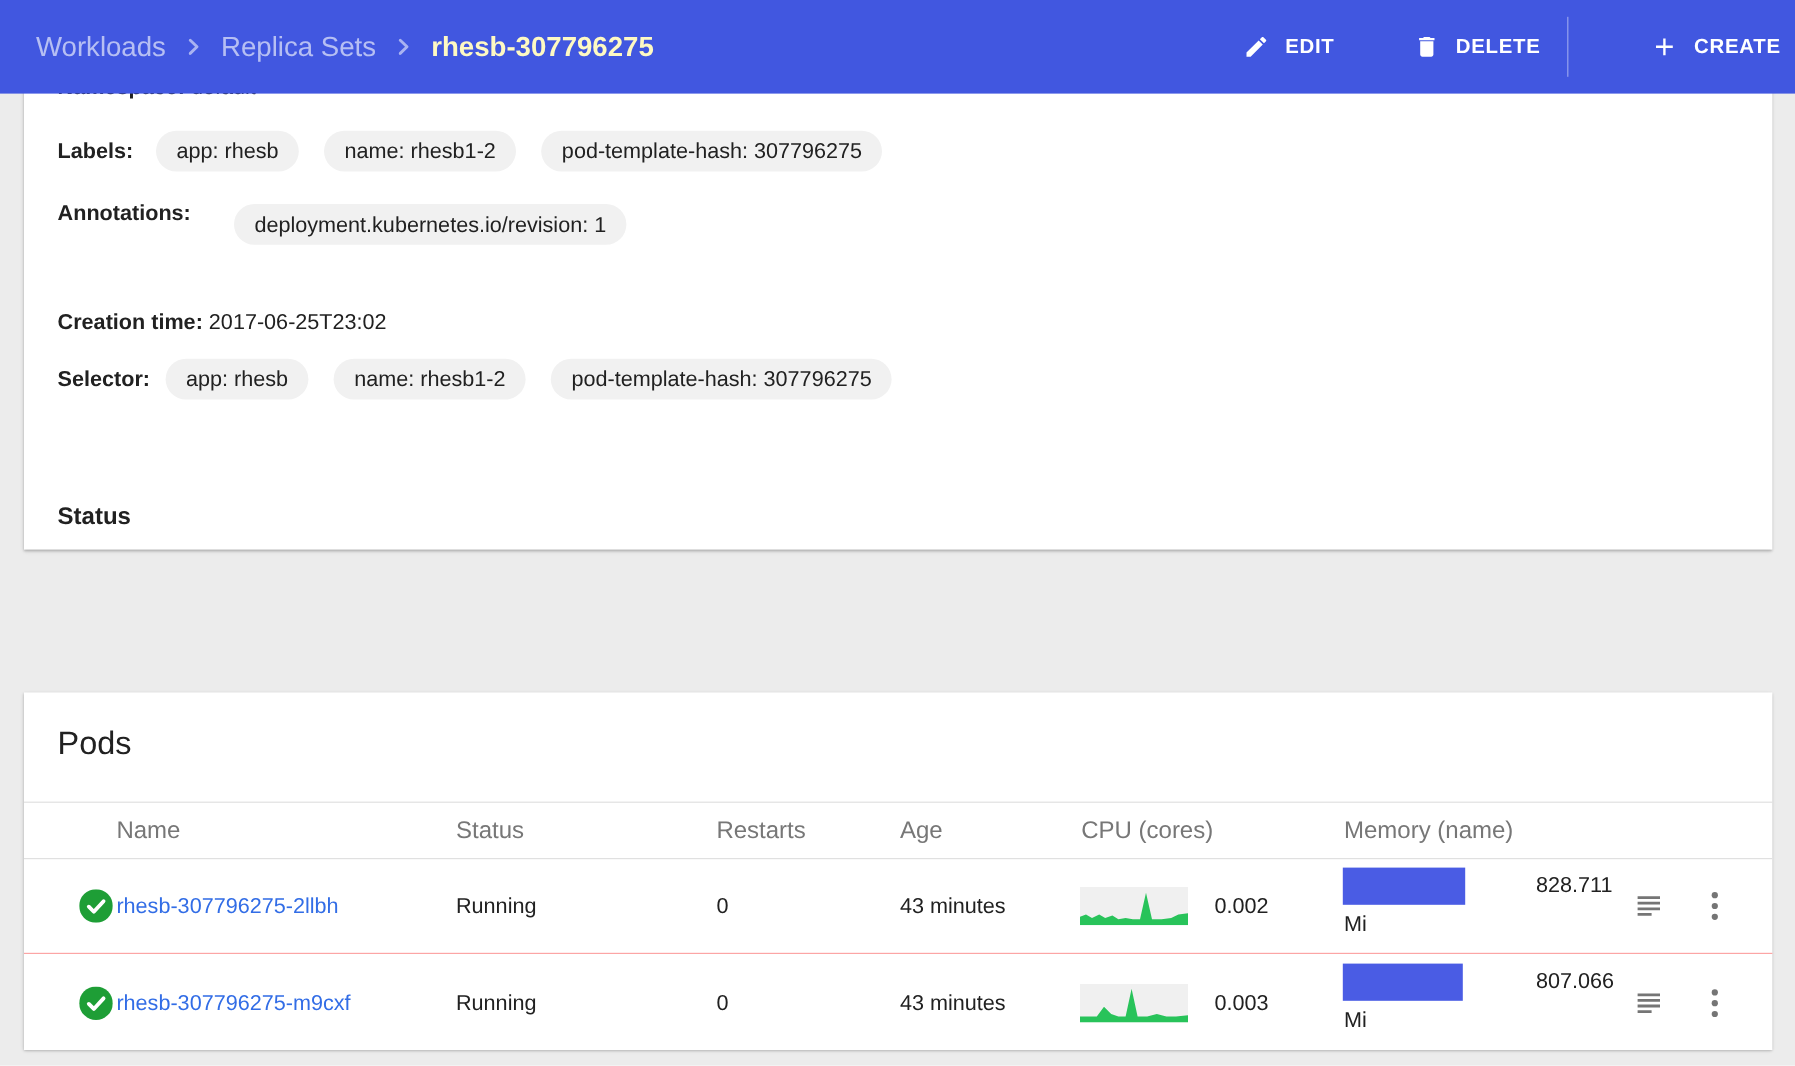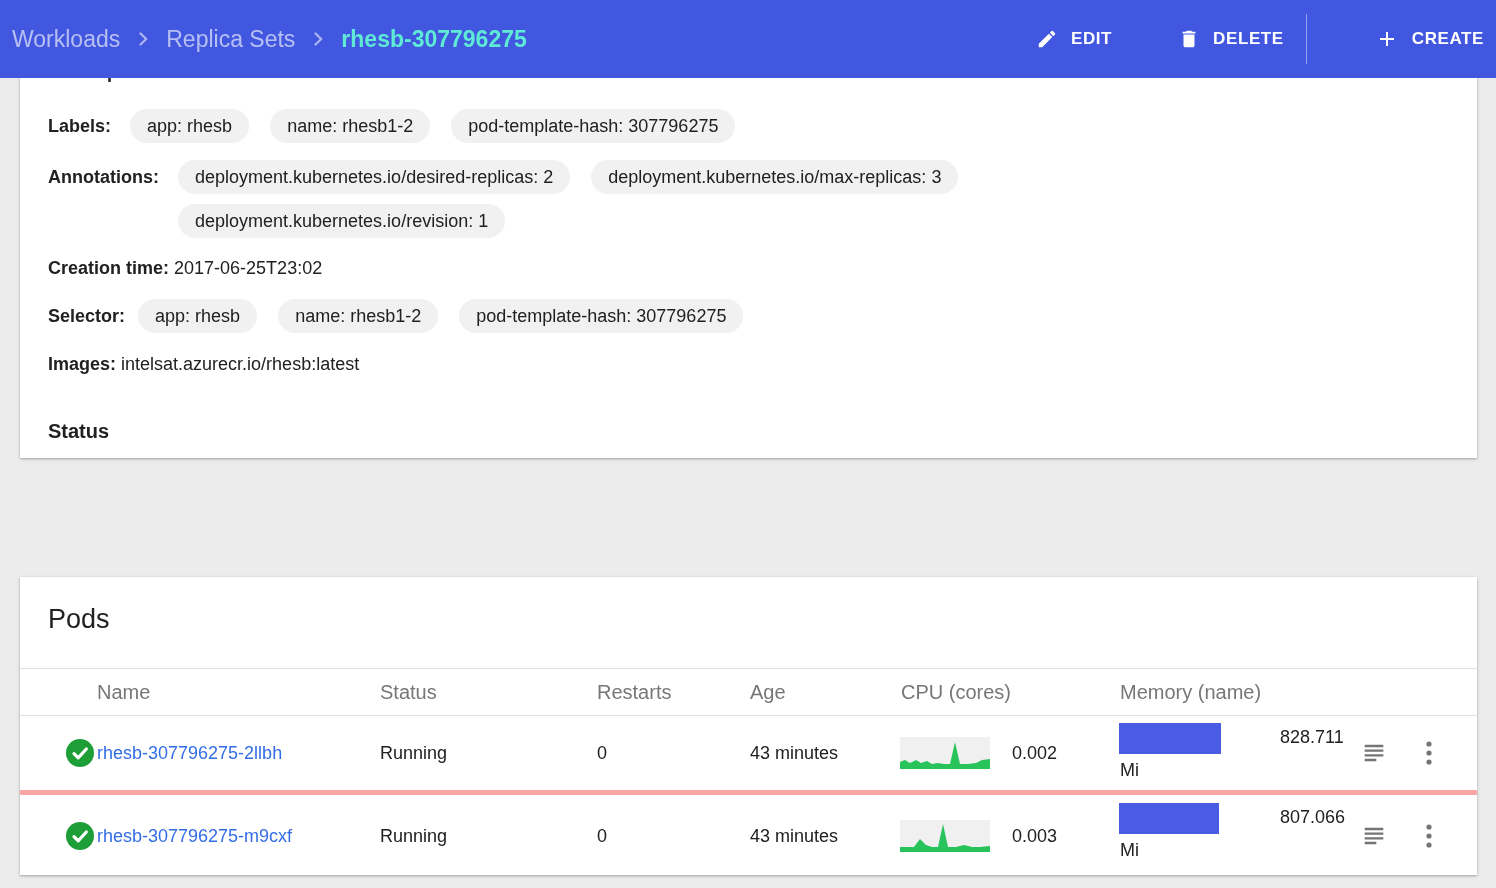--- a/index.html
+++ b/index.html
@@ -25,30 +25,30 @@
     width: 1496px; height: 78px;
     background: #4157e0;
     z-index: 10;
     display: flex;
     align-items: center;
     justify-content: space-between;
   }
   .breadcrumb {
     display: flex;
     align-items: center;
-    padding-left: 12px;
+    padding-left: 30px;
     font-size: 23px;
   }
   .breadcrumb a {
     color: rgba(255,255,255,0.62);
     text-decoration: none;
     cursor: pointer;
   }
   .breadcrumb .crumb-sep { margin: 0 12px; display: flex; align-items: center; }
-  .breadcrumb .current { color: #5eead4; font-weight: bold; }
+  .breadcrumb .current { color: #fef9c3; font-weight: bold; }
   .appbar-actions {
     display: flex;
     align-items: center;
     padding-right: 12px;
   }
   .abtn {
     background: none;
     border: none;
     color: #ffffff;
     font-family: inherit;
@@ -117,21 +117,21 @@
     white-space: nowrap;
   }
   .th-name    { left: 77px; }
   .th-status  { left: 360px; }
   .th-restarts{ left: 577px; }
   .th-age     { left: 730px; }
   .th-cpu     { left: 881px; }
   .th-memory  { left: 1100px; }
 
   .prow { position: absolute; left: 0; width: 100%; height: 79px; }
-  .prow-1 { top: 139px; border-bottom: 5px solid #fca5a5; }
+  .prow-1 { top: 139px; border-bottom: 1px solid #fca5a5; }
   .prow-2 { top: 219px; }
   .vcell {
     position: absolute;
     top: 50%;
     transform: translateY(-50%);
     font-size: 18px;
     white-space: nowrap;
   }
   .c-icon   { left: 46px; width: 28px; height: 28px; }
   .c-name   { left: 77px; }
@@ -165,48 +165,40 @@
   </div>
 
   <div class="drow" style="top:109px">
     <span class="rowlabel">Labels:</span>
     <span class="chip">app: rhesb</span>
     <span class="chip">name: rhesb1-2</span>
     <span class="chip">pod-template-hash: 307796275</span>
   </div>
 
   <div class="drow" style="top:160px">
-    <span class="rowlabel" style="margin-right:14px">Annotations:</span>
+    <span class="rowlabel" style="margin-right:31px">Annotations:</span>
     <div class="chipcol">
-      <div>
-        <span class="chip">deployment.kubernetes.io/desired-replicas: 2</span>
-        <span class="chip">deployment.kubernetes.io/max-replicas: 3</span>
-      </div>
       <div class="chipline2">
         <span class="chip">deployment.kubernetes.io/revision: 1</span>
       </div>
     </div>
   </div>
 
   <div class="drow" style="top:258px">
     <span class="blabel">Creation time:</span>
     <span>2017-06-25T23:02</span>
   </div>
 
   <div class="drow" style="top:299px">
     <span class="rowlabel" style="margin-right:8px">Selector:</span>
     <span class="chip">app: rhesb</span>
     <span class="chip">name: rhesb1-2</span>
     <span class="chip">pod-template-hash: 307796275</span>
   </div>
 
-  <div class="drow" style="top:354px">
-    <span class="blabel">Images:</span>
-    <span>intelsat.azurecr.io/rhesb:latest</span>
-  </div>
 
   <div class="drow section-heading" style="top:420px">Status</div>
 
 </div>
 
 <header class="appbar">
   <nav class="breadcrumb">
     <a>Workloads</a>
     <span class="crumb-sep">
       <svg width="22" height="22" viewBox="0 0 24 24">

